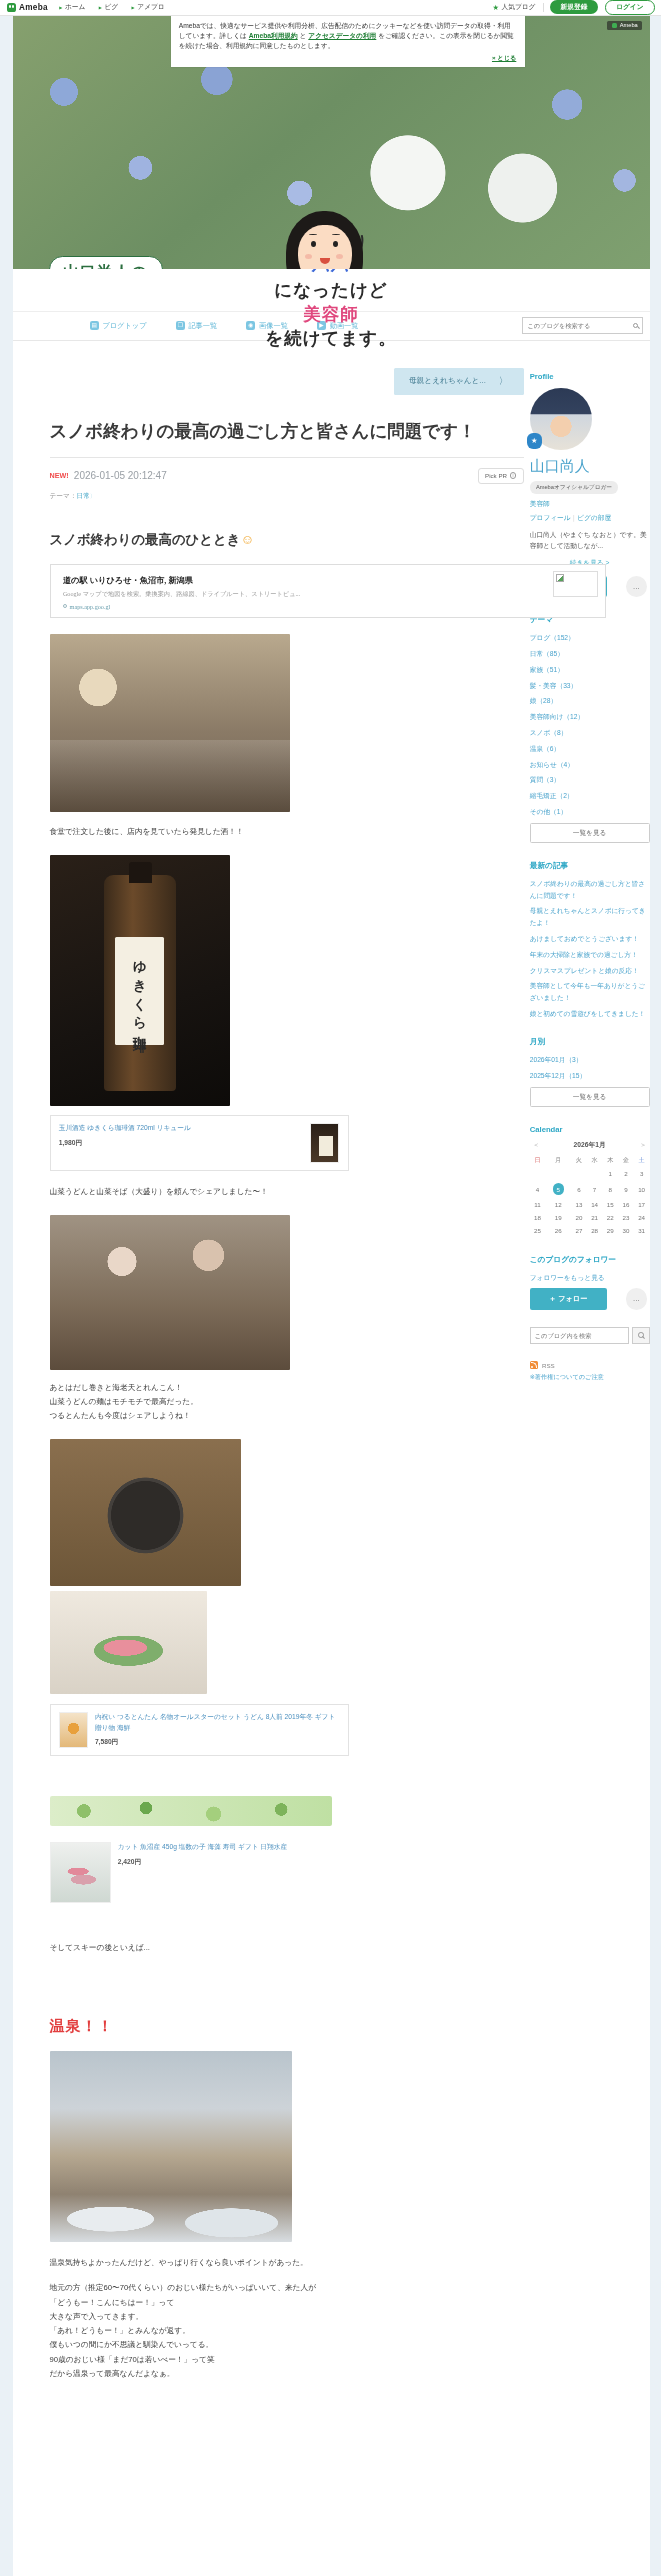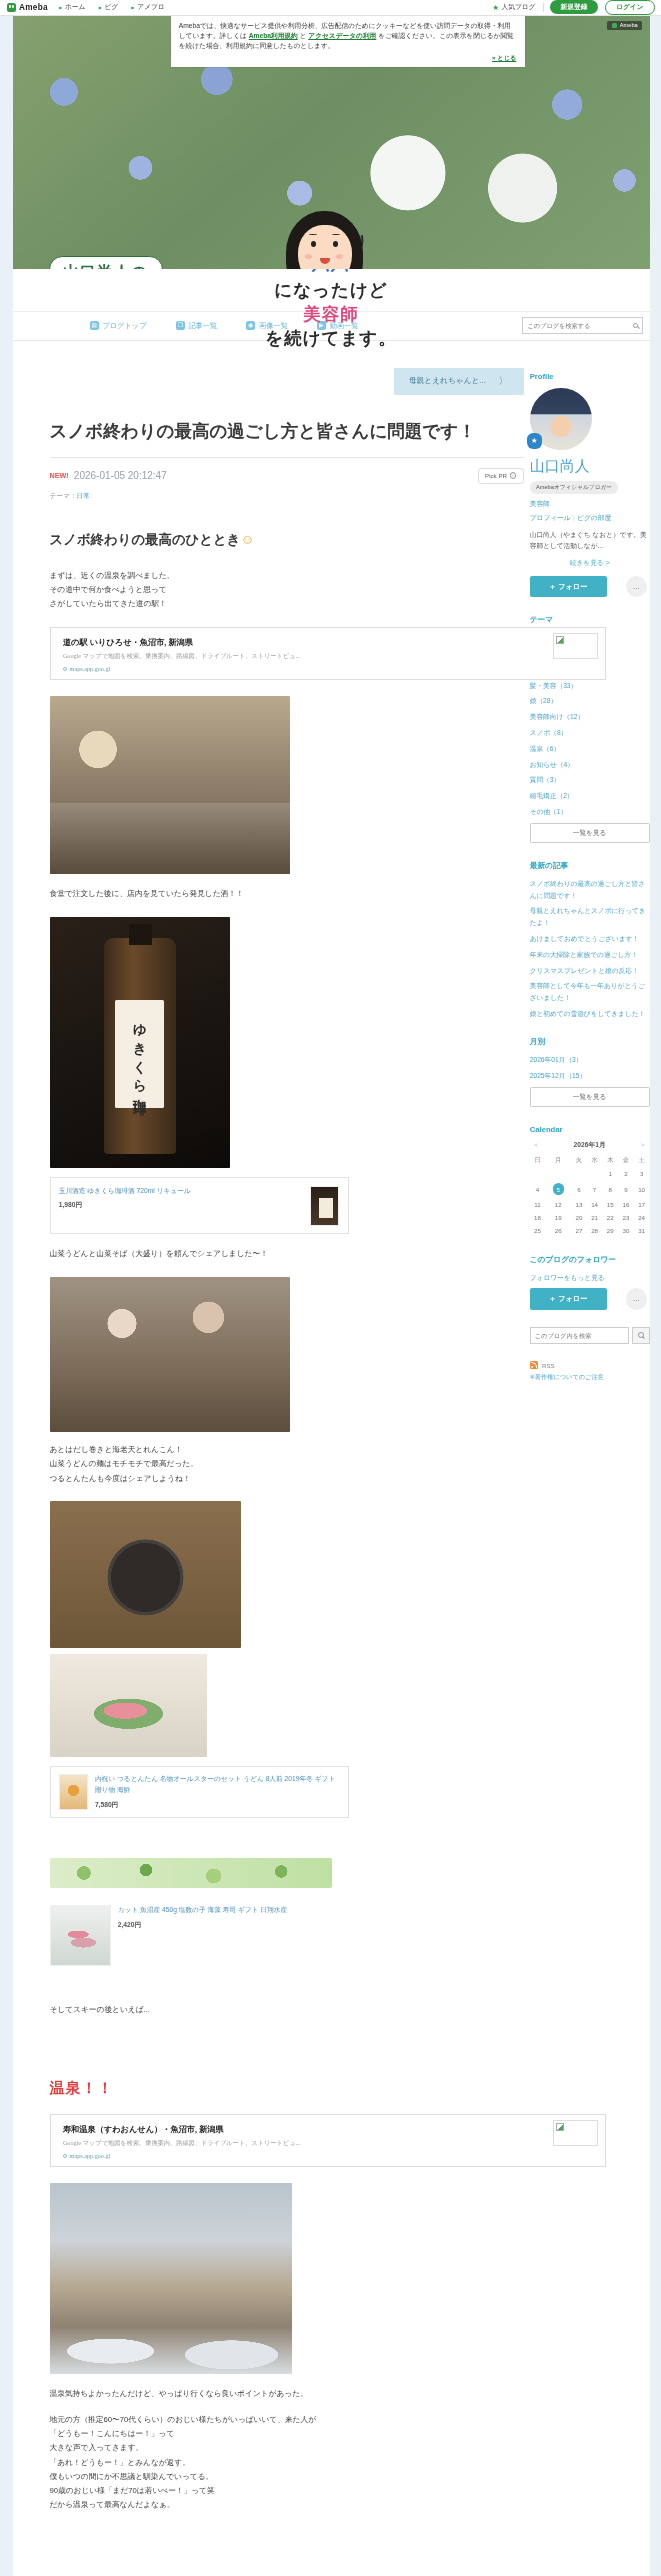--- a/index.html
+++ b/index.html
@@ -304,25 +304,20 @@
         </button>
       </div>
       <div class="theme-row">
         <span>テーマ：</span><a>日常</a><span class="chev">〉</span>
       </div>
 
       <h2 class="post-h1">
         <span>スノボ終わりの最高のひととき</span><span class="emoji">☺</span>
       </h2>
 
-      <div class="para">
-          <div>まずは、近くの温泉を調べました。</div>
-          <div>その道中で何か食べようと思って</div>
-          <div>さがしていたら出てきた道の駅！</div>
-        </div>
 
       <div class="map-card">
         <div class="map-title">道の駅 いりひろせ・魚沼市, 新潟県</div>
         <div class="map-desc">Google マップで地図を検索。乗換案内、路線図、ドライブルート、ストリートビュ...</div>
         <div class="map-link">
             <span class="clip"></span>
             <span>maps.app.goo.gl</span>
           </div>
         <div class="map-thumb">
             <span class="broken"></span>
@@ -378,31 +373,20 @@
           <a class="p-title">カット 魚沼産 450g 塩数の子 海藻 寿司 ギフト 日翔水産</a>
           <div class="p-price">2,420円</div>
         </div>
       </div>
 
       <div class="single-line" style="margin-top:30px">そしてスキーの後といえば...</div>
 
       <h2 class="onsen-h">温泉！！</h2>
 
 
-      <div class="map-card">
-        <div class="map-title">寿和温泉（すわおんせん）・魚沼市, 新潟県</div>
-        <div class="map-desc">Google マップで地図を検索。乗換案内、路線図、ドライブルート、ストリートビュ...</div>
-        <div class="map-link">
-            <span class="clip"></span>
-            <span>maps.app.goo.gl</span>
-          </div>
-        <div class="map-thumb">
-            <span class="broken"></span>
-          </div>
-      </div>
 
       <div class="photo photo6"></div>
 
       <div class="single-line">温泉気持ちよかったんだけど、やっぱり行くなら良いポイントがあった。</div>
 
       <div class="para tight">
           <div>地元の方（推定60〜70代くらい）のおじい様たちがいっぱいいて、来た人が</div>
           <div>「どうもー！こんにちはー！」って</div>
           <div>大きな声で入ってきます。</div>
           <div>「あれ！どうもー！」とみんなが返す。</div>

